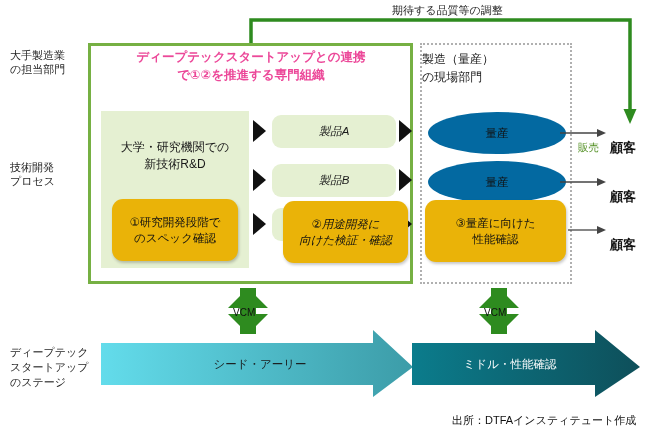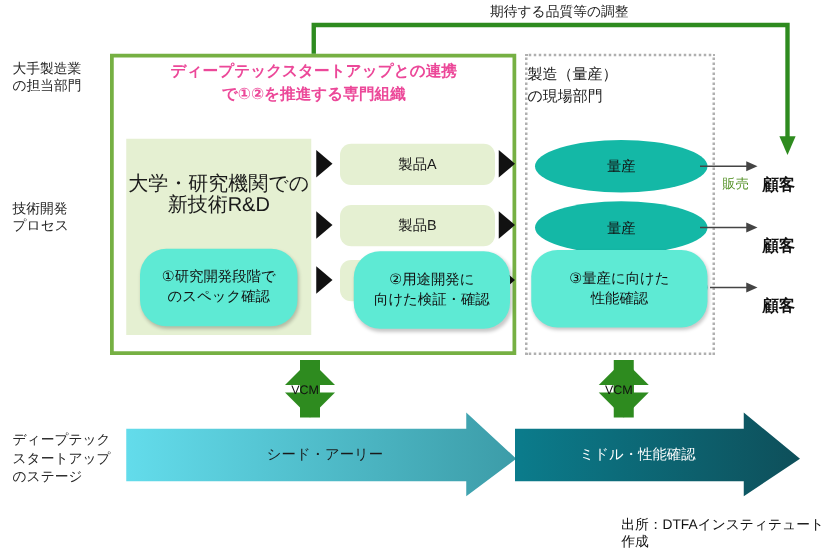--- a/index.html
+++ b/index.html
@@ -42,47 +42,47 @@
     font-size:12px;line-height:18px;color:#1a1a1a;
   }
 
   
   #rd-panel{
     left:101px;top:111px;width:148px;height:157px;
     background:#E5F0D2;
   }
   #rd-title{
     left:101px;top:139px;width:148px;text-align:center;
-    font-size:16px;line-height:17px;color:#1a1a1a;
+    font-size:12px;line-height:17px;color:#1a1a1a;
   }
 
   
   .prod{
     position:absolute;background:#E5F0D2;border-radius:9px;
     display:flex;align-items:center;justify-content:center;
-    font-size:11.5px;color:#1a1a1a;
+    font-size:11.5px;color:#1a1a1a;font-style:italic;
   }
   #prod-a{left:272px;top:115px;width:124px;height:33px;}
   #prod-b{left:272px;top:164px;width:124px;height:33px;}
   #prod-c{left:272px;top:208px;width:124px;height:33px;background:#E5F0D2;}
 
   
   .cal{
-    position:absolute;background:#5eead4;border-radius:21px;
+    position:absolute;background:#eab308;border-radius:11px;
     display:flex;align-items:center;justify-content:center;text-align:center;
     font-size:11.5px;line-height:16px;color:#111;
     box-shadow:1px 2px 3px rgba(0,0,0,.22);
   }
   #cal-1{left:112px;top:199px;width:126px;height:62px;}
   #cal-2{left:283px;top:201px;width:125px;height:62px;}
   #cal-3{left:425px;top:200px;width:141px;height:62px;}
 
   
   .ellipse{
-    position:absolute;background:#14b8a6;border-radius:50%;
+    position:absolute;background:#0369a1;border-radius:50%;
     display:flex;align-items:center;justify-content:center;
     font-size:11.5px;color:#111;
   }
   #ell-1{left:428px;top:112px;width:138px;height:42px;}
   #ell-2{left:428px;top:161px;width:138px;height:42px;}
   #ell-3{left:428px;top:209px;width:138px;height:42px;}
 
   
   .tri{
     position:absolute;width:0;height:0;
@@ -111,21 +111,21 @@
 
   
   .vcm-txt{
     position:absolute;font-size:10px;color:#111;z-index:4;
   }
   #vcm-txt-1{left:233px;top:307px;}
   #vcm-txt-2{left:484px;top:307px;}
 
   
   #source{
-    left:452px;top:413px;font-size:11px;color:#111;margin-left:45px;
+    left:452px;top:413px;font-size:11px;color:#111;
   }
 
   svg{position:absolute;left:0;top:0;overflow:visible;}
 </style>
 </head>
 <body>
 
 <div class="lbl" id="top-note">期待する品質等の調整</div>
 
 <svg width="665" height="440" style="z-index:5;pointer-events:none;">
@@ -164,21 +164,21 @@
 
 <div class="tri" id="tri-1"></div>
 <div class="tri" id="tri-2"></div>
 <div class="tri" id="tri-3"></div>
 <div class="tri" id="tri-4"></div>
 <div class="tri" id="tri-5"></div>
 <div class="tri" id="tri-6"></div>
 
 <div class="cal" id="cal-1" style="white-space:pre-line;">①研究開発段階で
 のスペック確認</div>
-<div class="cal" id="cal-2" style="white-space:pre-line;">②用途開発に
+<div class="cal" id="cal-2" style="white-space:pre-line;font-style:italic;">②用途開発に
 向けた検証・確認</div>
 <div class="cal" id="cal-3" style="white-space:pre-line;">③量産に向けた
 性能確認</div>
 
 <svg width="665" height="440" style="z-index:3;pointer-events:none;">
   <line x1="560" y1="133" x2="598" y2="133" stroke="#444" stroke-width="1.3"></line>
   <polygon points="606,133 597,129 597,137" fill="#444"></polygon>
   <line x1="560" y1="182" x2="598" y2="182" stroke="#444" stroke-width="1.3"></line>
   <polygon points="606,182 597,178 597,186" fill="#444"></polygon>
   <line x1="568" y1="230" x2="598" y2="230" stroke="#444" stroke-width="1.3"></line>

